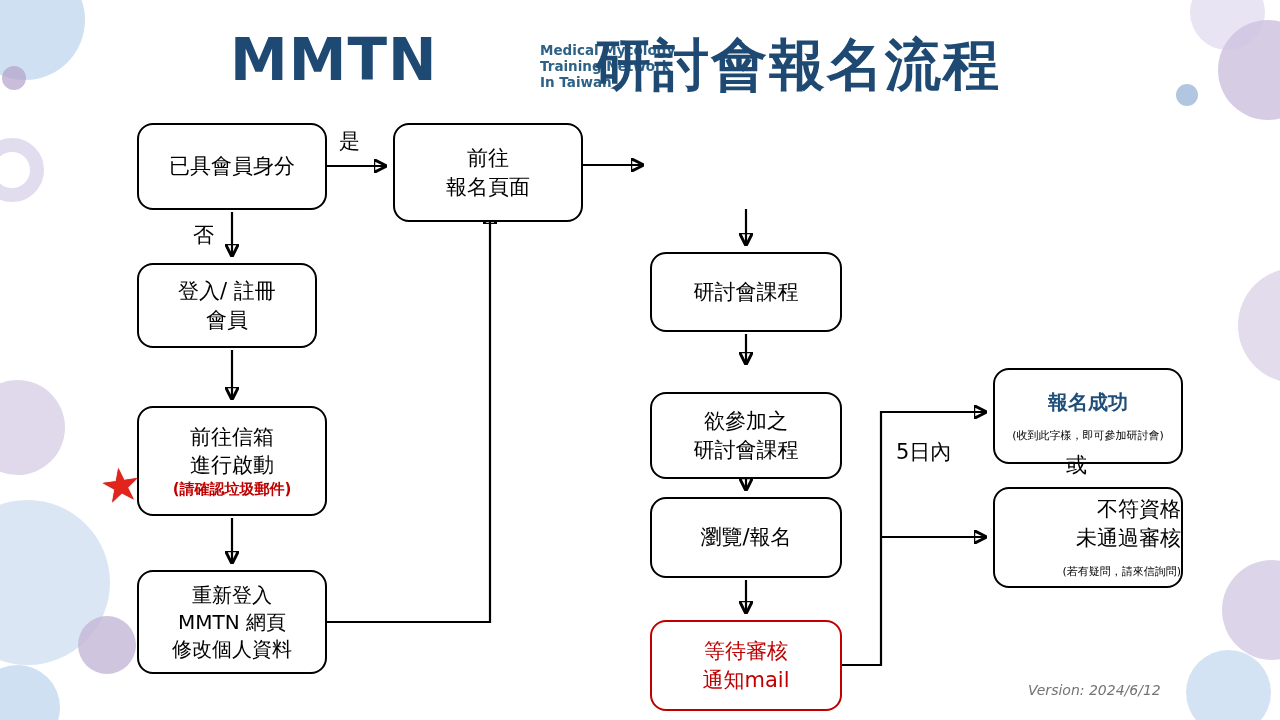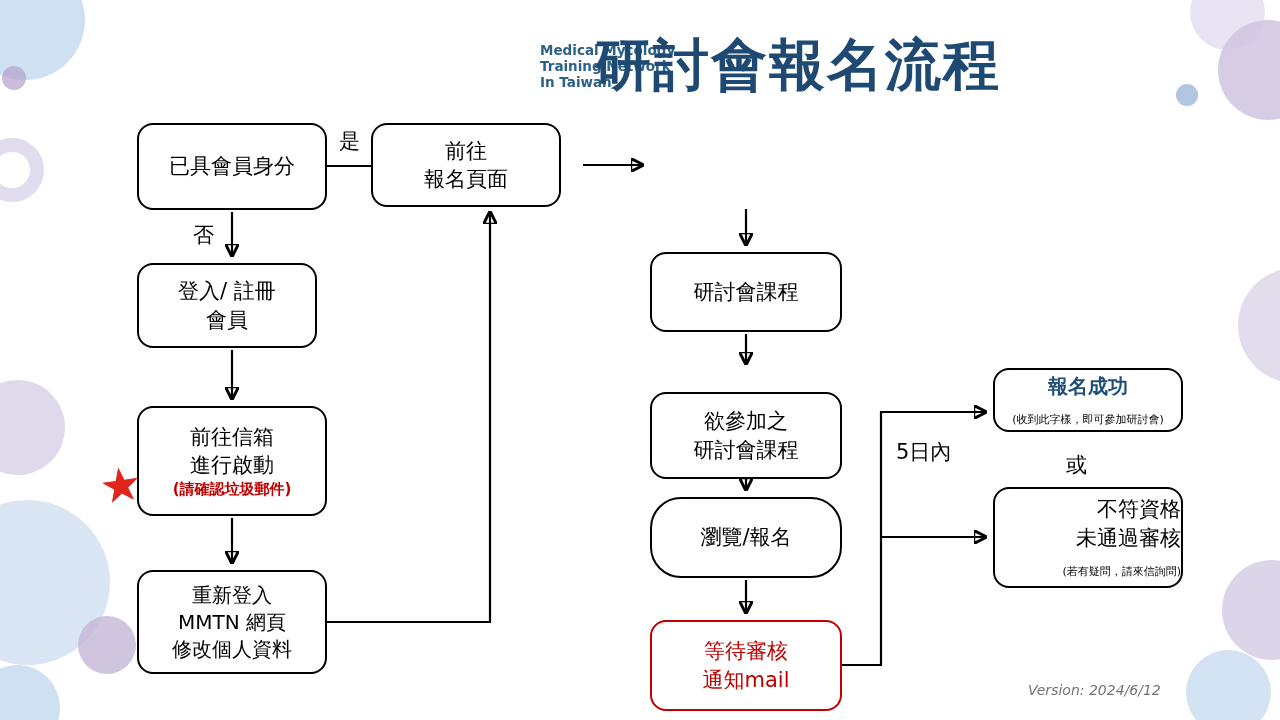--- a/index.html
+++ b/index.html
@@ -33,27 +33,27 @@
   .connectors path, .connectors line { stroke:#000; stroke-width:2.2; fill:none; }
 
   
   .node { position:absolute; border:2.5px solid #000; border-radius:16px; background:#fff;
           display:flex; flex-direction:column; align-items:center; justify-content:center;
           text-align:center; font-size:21px; color:#000; line-height:1.35; z-index:3; }
   .n-member  {left:137px; top:123px; width:190px; height:87px;}
   .n-register{left:137px; top:263px; width:180px; height:85px;}
   .n-inbox   {left:137px; top:406px; width:190px; height:110px;}
   .n-relogin {left:137px; top:570px; width:190px; height:104px; font-size:20px;}
-  .n-gotoreg {left:371px; top:123px; width:190px; height:84px;}
+  .n-gotoreg {left:393px; top:123px; width:190px; height:99px;}
   .n-related {left:650px; top:123px; width:192px; height:84px;}
   .n-course  {left:650px; top:252px; width:192px; height:80px;}
   .n-desired {left:650px; top:392px; width:192px; height:87px;}
-  .n-browse  {left:650px; top:497px; width:192px; height:81px;border-radius:31px;}
+  .n-browse  {left:650px; top:497px; width:192px; height:81px;}
   .n-wait    {left:650px; top:620px; width:192px; height:91px; border-color:#C00000; color:#C00000;}
-  .n-success {left:993px; top:368px; width:190px; height:64px;}
+  .n-success {left:993px; top:368px; width:190px; height:96px;}
   .n-reject  {left:993px; top:487px; width:190px; height:101px;align-items:flex-end;}
   .note-red   { font-size:15px; font-weight:bold; color:#C00000; line-height:1.3; }
   .note-small { font-size:11px; color:#000; line-height:1.4; margin-top:12px; }
   .blue-bold  { color:#1F4E79; font-weight:bold; font-size:20px; }
 
   
   .lbl { position:absolute; font-size:21px; color:#000; z-index:3; }
   .lbl-yes    {left:339px; top:127px;}
   .lbl-no     {left:193px; top:221px;}
   .lbl-within {left:896px; top:438px;}
@@ -77,20 +77,21 @@
   <div class="circle c5"></div>
   <div class="circle c6"></div>
   <div class="circle c7"></div>
   <div class="circle c8"></div>
   <div class="circle c9"></div>
   <div class="circle c10"></div>
   <div class="circle c11"></div>
   <div class="circle c12"></div>
   <div class="circle c13"></div>
 
+  <div class="logo">MMTN</div>
   <div class="tagline">
     <div>Medical Mycology</div>
     <div>Training Network</div>
     <div>In Taiwan</div>
   </div>
   <div class="title">研討會報名流程</div>
 
   <svg class="connectors" viewBox="0 0 1280 720">
     <defs>
       <marker id="arrow" viewBox="0 0 10 10" refX="8.5" refY="5" markerWidth="6" markerHeight="6" orient="auto-start-reverse">

